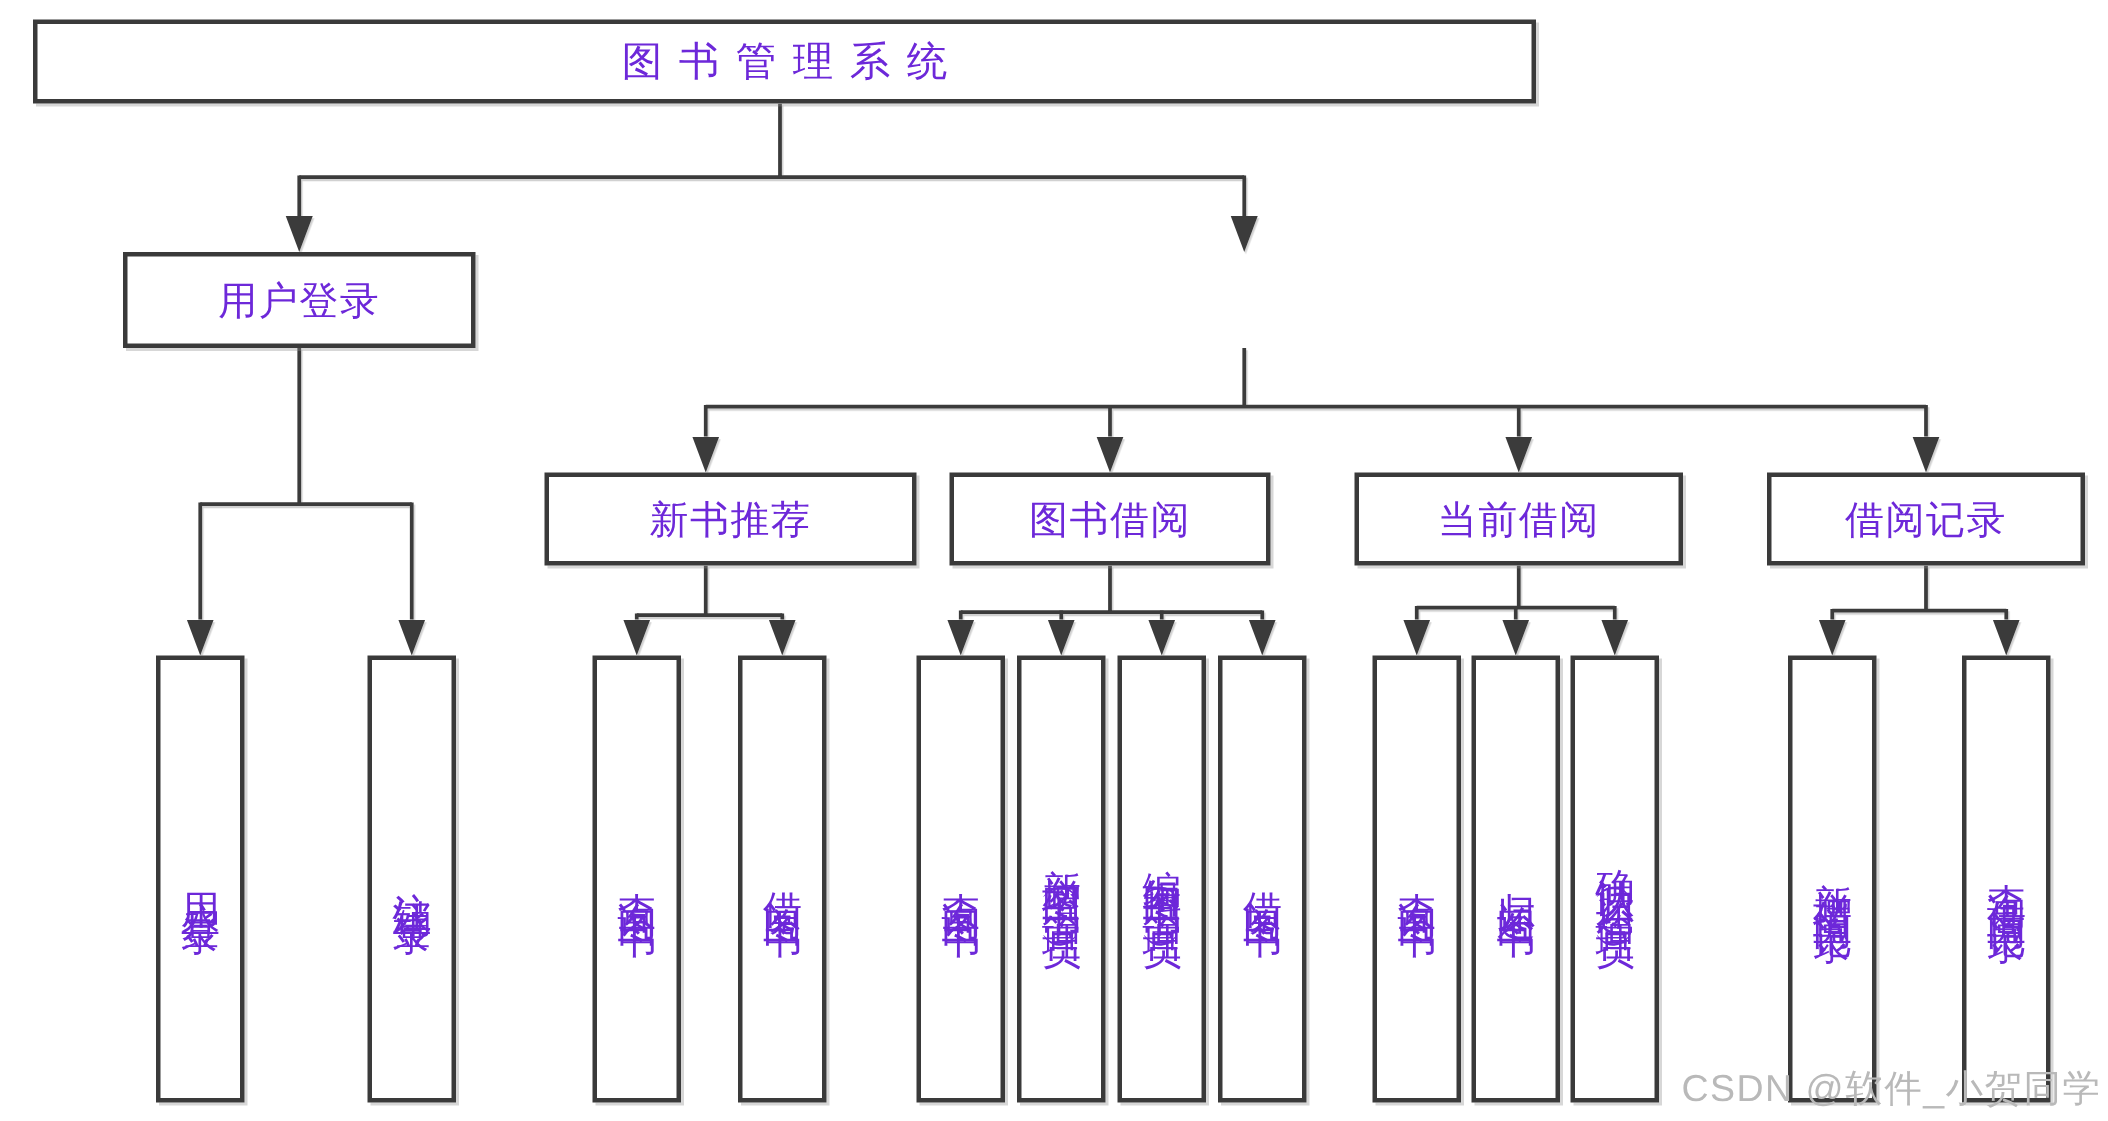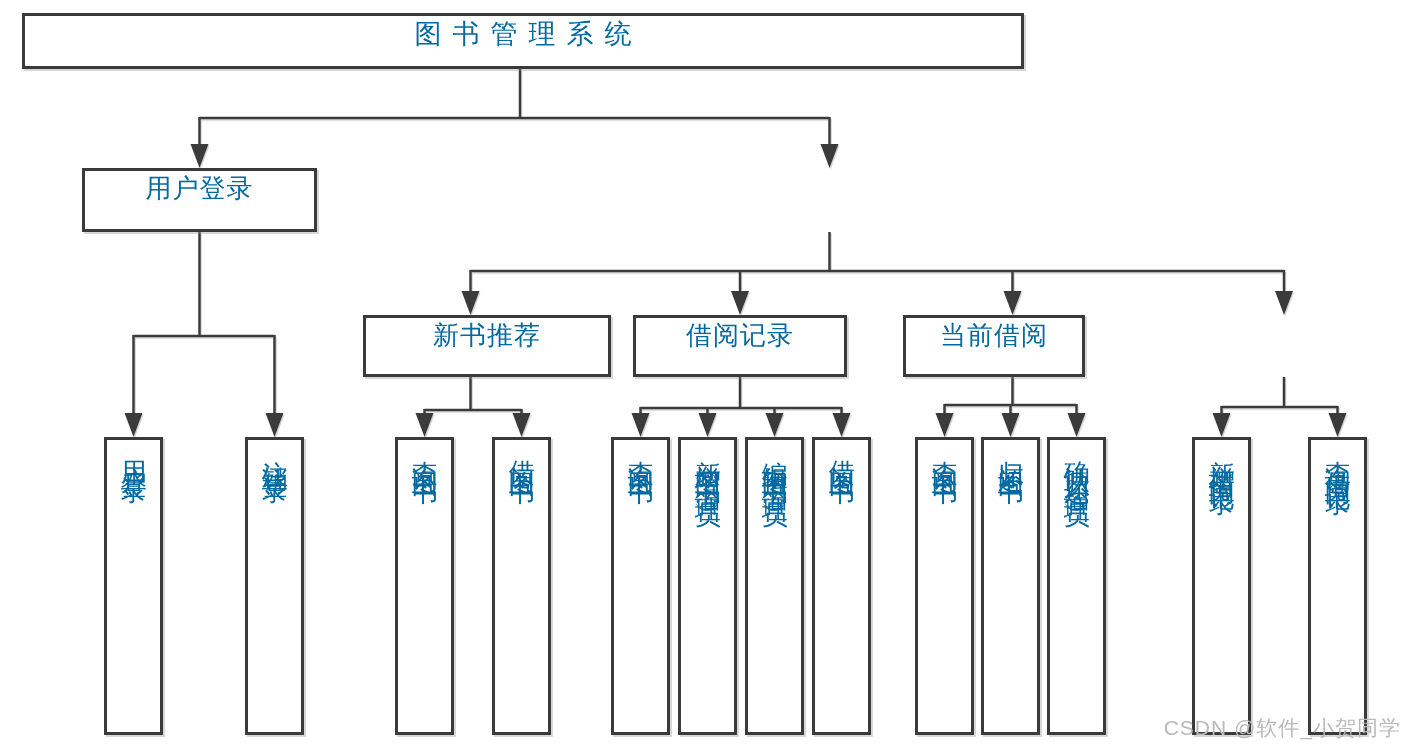--- a/index.html
+++ b/index.html
@@ -18,23 +18,23 @@
     position: absolute; left: 0; top: 0;
     width: 1405px; height: 747px;
     z-index: 1;
   }
   .node {
     position: absolute;
     box-sizing: border-box;
     border: 3px solid #3a3a3a;
     background: #ffffff;
     display: flex;
-    align-items: flex-start;
+    align-items: center;
     justify-content: center;
-    color: #0369a1;
+    color: #6d28d9;
     z-index: 2;
     box-shadow: 2px 2px 0 rgba(140,140,140,0.35);
   }
   .node.h {
     font-size: 26px;
     white-space: nowrap;
     letter-spacing: 1px;
   }
   .node.h.root {
     letter-spacing: 11px;
@@ -47,21 +47,21 @@
     text-orientation: mixed;
     font-size: 26px;
     line-height: 1.05;
     letter-spacing: 6px;
     white-space: nowrap;
   }
   .watermark {
     position: absolute;
     right: 4px;
     bottom: 5px;
-    font-size: 21px;
+    font-size: 25px;
     color: #b9b9b9;
     letter-spacing: 1px;
     z-index: 5;
     pointer-events: none;
   }
 </style>
 </head>
 <body>
 
 <div class="canvas">
@@ -113,24 +113,27 @@
   </div>
 
   <div class="node h" style="left:82px; top:168px; width:235px; height:64px">
     <span>用户登录</span>
   </div>
 
   <div class="node h" style="left:363px; top:315px; width:248px; height:62px">
     <span>新书推荐</span>
   </div>
   <div class="node h" style="left:633px; top:315px; width:214px; height:62px">
+    <span>图书借阅</span>
+  </div>
+  <div class="node h" style="left:903px; top:315px; width:219px; height:62px">
+    <span>当前借阅</span>
+  </div>
+  <div class="node h" style="left:1178px; top:315px; width:212px; height:62px">
     <span>借阅记录</span>
-  </div>
-  <div class="node h" style="left:903px; top:315px; width:182px; height:62px">
-    <span>当前借阅</span>
   </div>
 
   <div class="node v" style="left:104px; top:437px; width:59px; height:298px">
     <span class="vtext">用户登录</span>
   </div>
   <div class="node v" style="left:245px; top:437px; width:59px; height:298px">
     <span class="vtext">注销登录</span>
   </div>
 
   <div class="node v" style="left:395px; top:437px; width:59px; height:298px">

